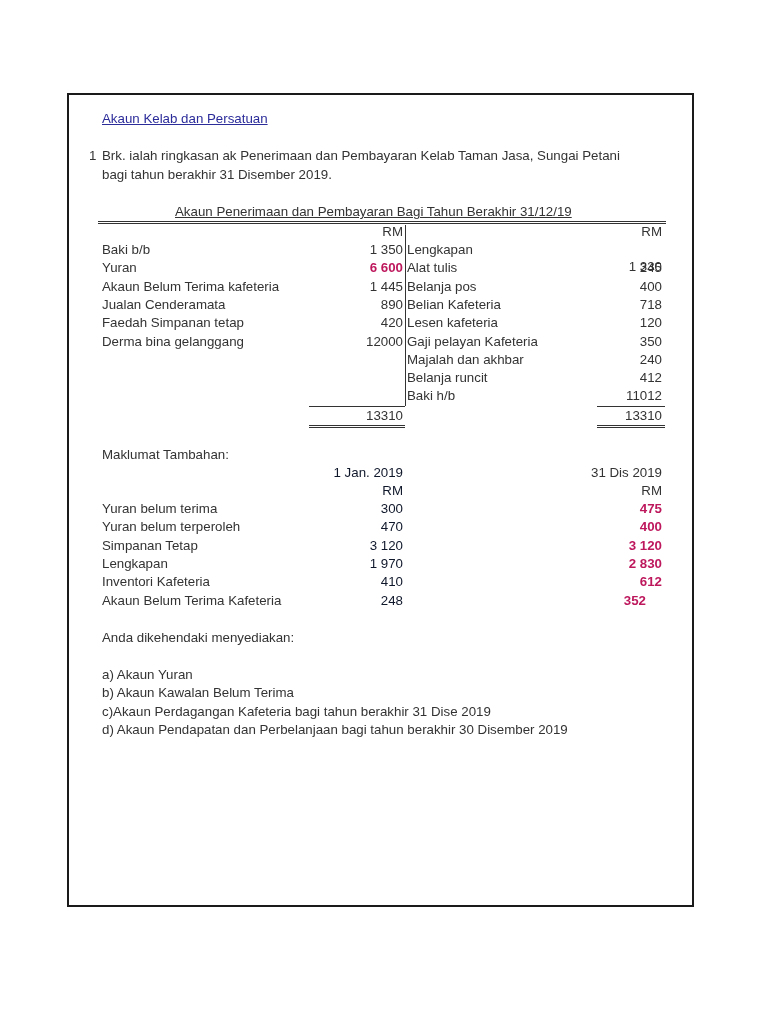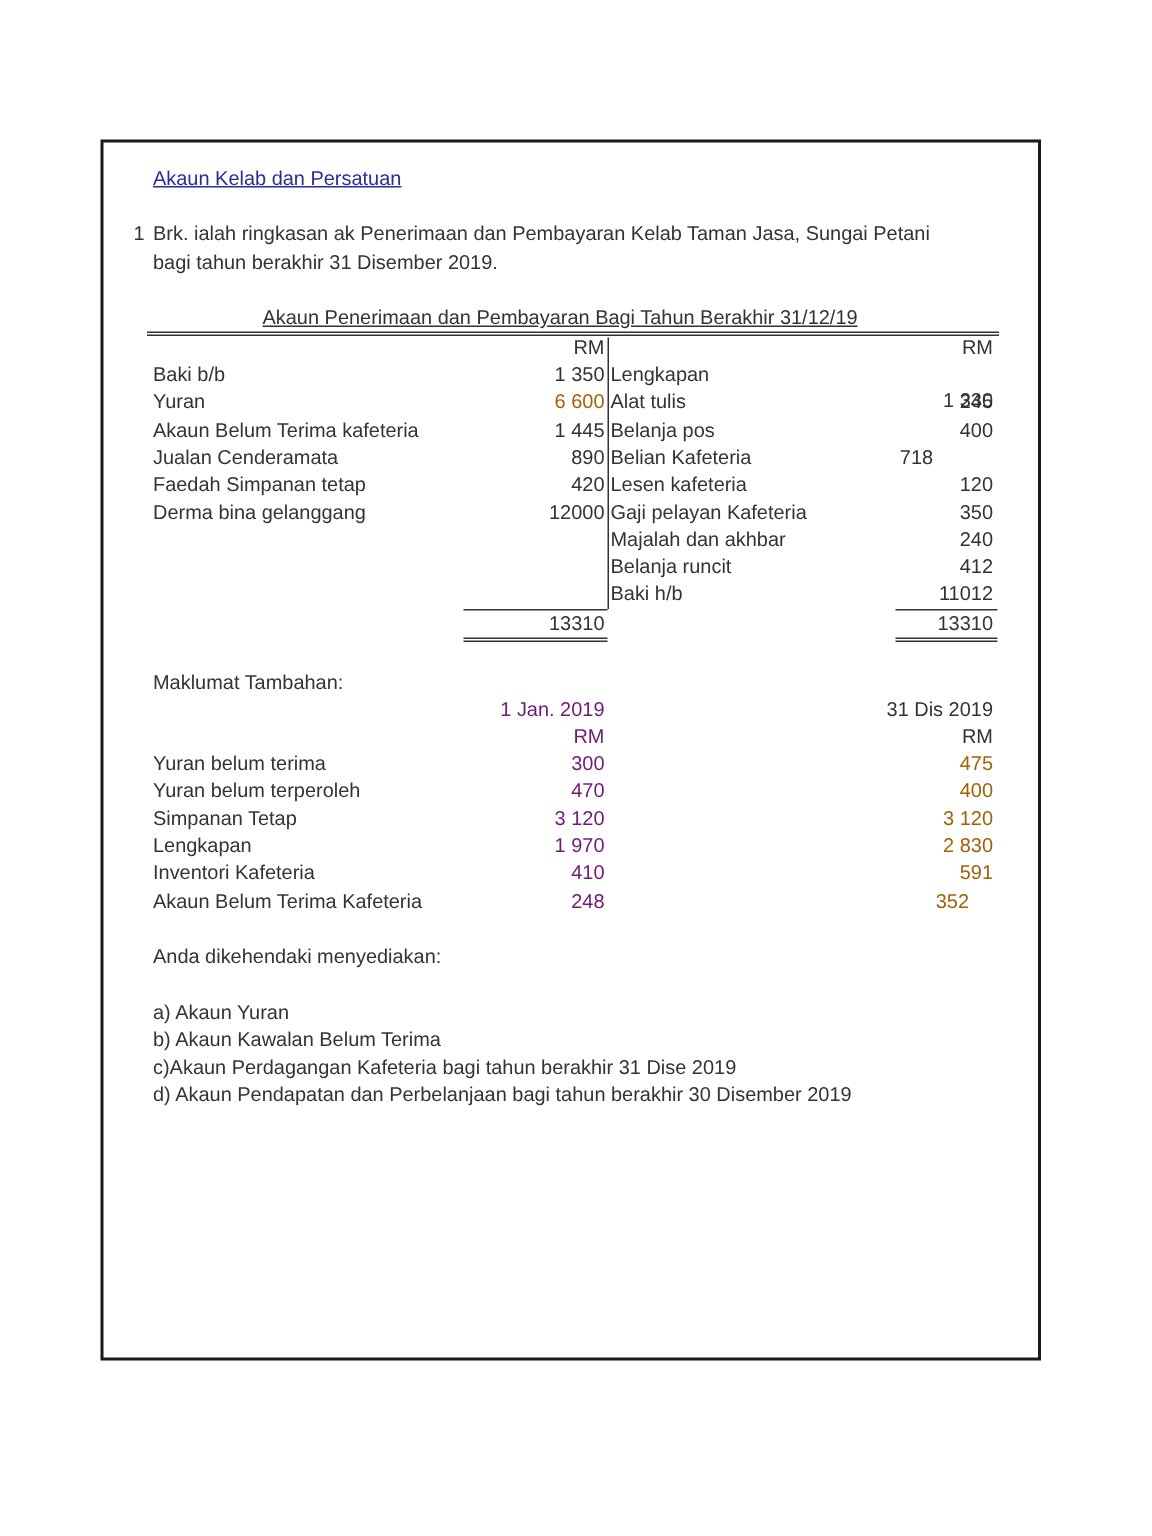--- a/index.html
+++ b/index.html
@@ -3,22 +3,22 @@
   <meta charset="utf-8">
   <style>
     html, body { margin:0; padding:0; background:#ffffff; }
     body { width:768px; height:1024px; position:relative; overflow:hidden;
            font-family:"Liberation Sans", "DejaVu Sans", sans-serif; color:#333333; }
     .page-frame { position:absolute; left:67px; top:93px; width:623px; height:810px;
                   border:2px solid #1a1a1a; box-sizing:content-box; }
     .t { position:absolute; font-size:13.3px; line-height:18px; white-space:nowrap; }
     .r { text-align:right; }
     .title-link { color:#2b2b9a; text-decoration:underline; }
-    .blue { color:#a16207; }
-    .red { color:#701a75; }
+    .blue { color:#be185d;font-weight:bold; }
+    .red { color:#0f172a; }
     .hline { position:absolute; height:0; }
     .vline { position:absolute; width:0; border-left:1.5px solid #333; }
   </style>
 </head>
 <body>
 
 <div class="page-frame"></div>
 
 <div class="t title-link" style="left:102px;top:110px;">Akaun Kelab dan Persatuan</div>
 <div class="t" style="left:89px;top:147px;">1</div>
@@ -67,21 +67,21 @@
   <div>
     <div class="t" style="left:407px;top:259px;">Alat tulis</div>
     <div class="t r" style="left:560px;width:102px;top:259px;">245</div>
   </div>
   <div>
     <div class="t" style="left:407px;top:278px;">Belanja pos</div>
     <div class="t r" style="left:560px;width:102px;top:278px;">400</div>
   </div>
   <div>
     <div class="t" style="left:407px;top:296px;">Belian Kafeteria</div>
-    <div class="t r" style="left:560px;width:102px;top:296px;text-align:center;">718</div>
+    <div class="t r" style="left:560px;width:102px;top:296px;">718</div>
   </div>
   <div>
     <div class="t" style="left:407px;top:314px;">Lesen kafeteria</div>
     <div class="t r" style="left:560px;width:102px;top:314px;">120</div>
   </div>
   <div>
     <div class="t" style="left:407px;top:333px;">Gaji pelayan Kafeteria</div>
     <div class="t r" style="left:560px;width:102px;top:333px;">350</div>
   </div>
   <div>
@@ -129,21 +129,21 @@
     <div class="t r blue" style="left:560px;width:102px;top:537px;">3 120</div>
   </div>
   <div>
     <div class="t" style="left:102px;top:555px;">Lengkapan</div>
     <div class="t r red" style="left:300px;width:103px;top:555px;">1 970</div>
     <div class="t r blue" style="left:560px;width:102px;top:555px;">2 830</div>
   </div>
   <div>
     <div class="t" style="left:102px;top:573px;">Inventori Kafeteria</div>
     <div class="t r red" style="left:300px;width:103px;top:573px;">410</div>
-    <div class="t r blue" style="left:560px;width:102px;top:573px;">591</div>
+    <div class="t r blue" style="left:560px;width:102px;top:573px;">612</div>
   </div>
   <div>
     <div class="t" style="left:102px;top:592px;">Akaun Belum Terima Kafeteria</div>
     <div class="t r red" style="left:300px;width:103px;top:592px;">248</div>
     <div class="t r blue" style="left:544px;width:102px;top:592px;">352</div>
   </div>
 </div>
 
 <div class="t" style="left:102px;top:629px;">Anda dikehendaki menyediakan:</div>
 <div>

